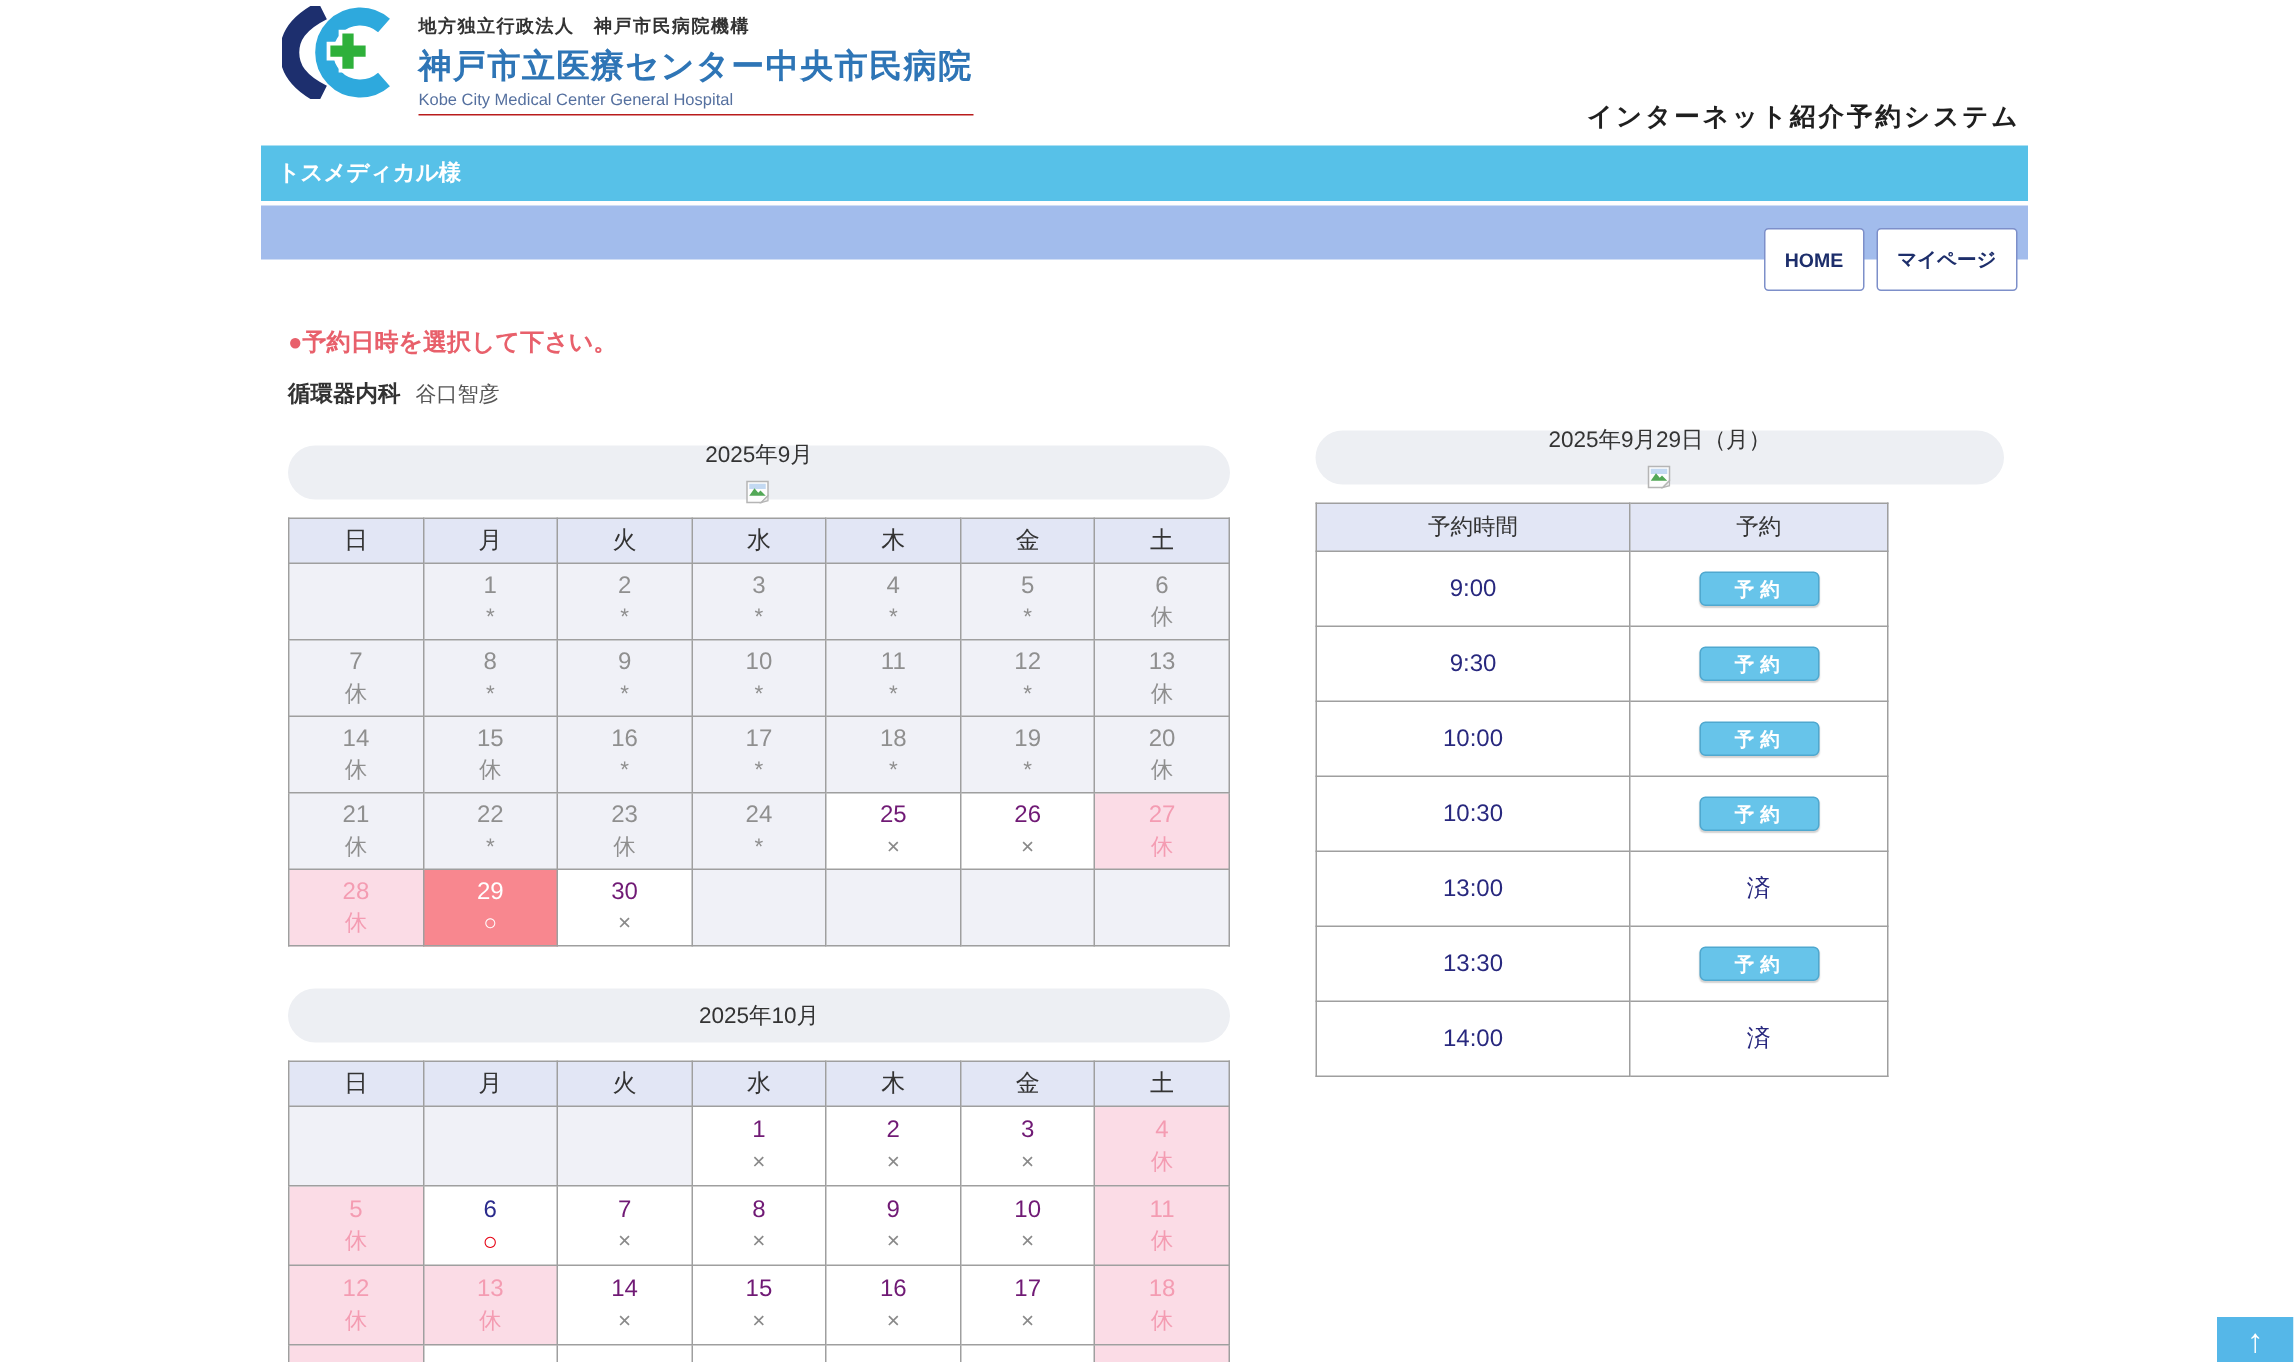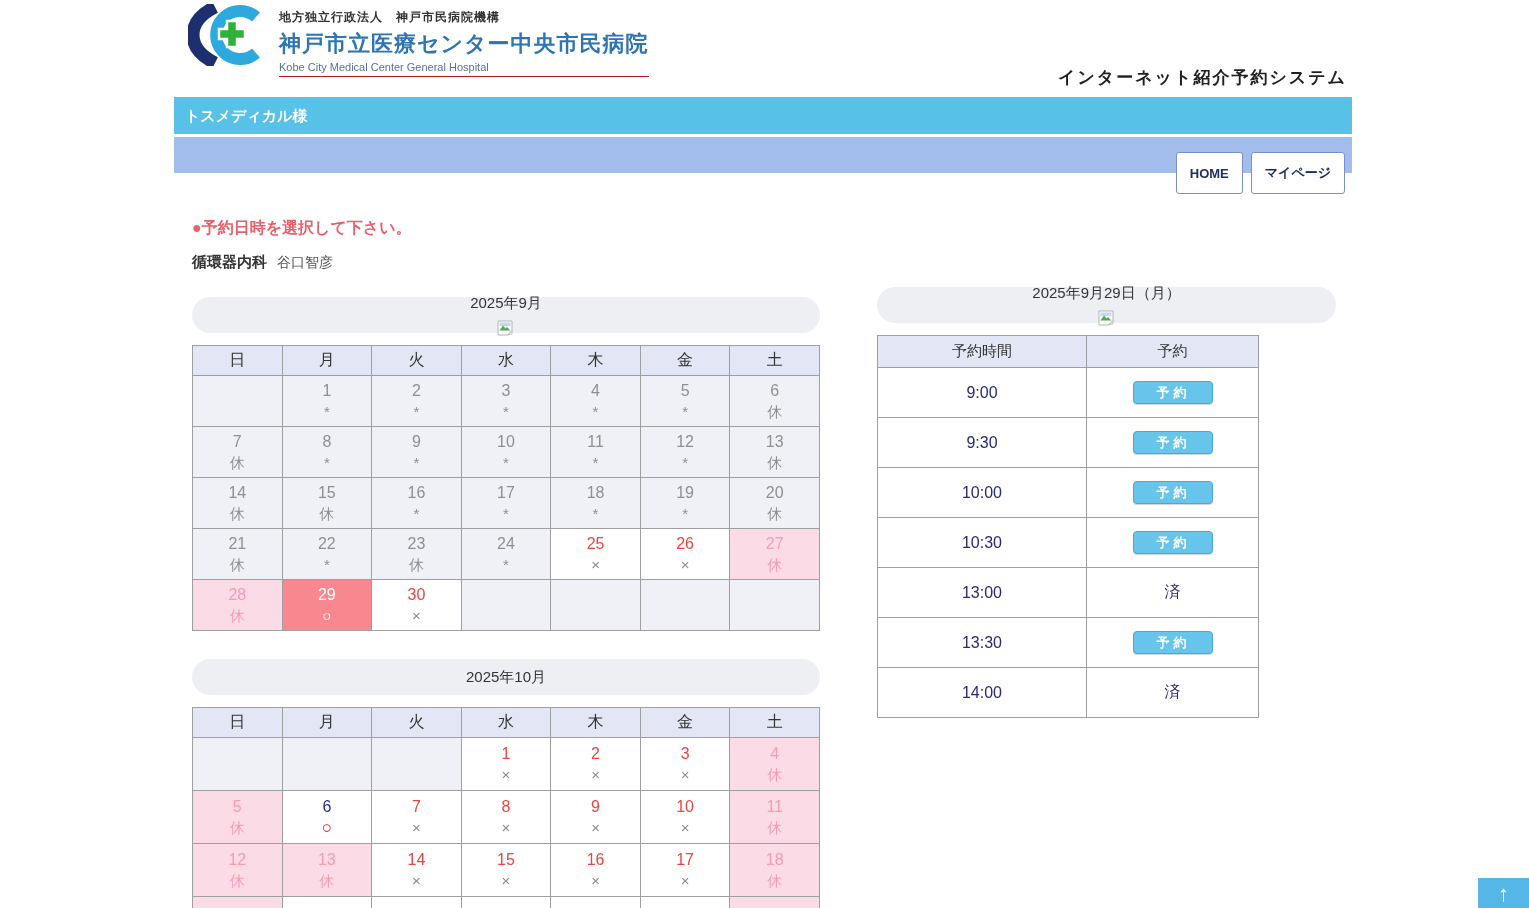--- a/index.html
+++ b/index.html
@@ -42,21 +42,21 @@
   .cal-table th{height:27px;background:#e2e6f5;border:1px solid #9f9f9f;font-size:16px;font-weight:400;color:#333;}
   .cal-table td{height:50px;border:1px solid #9f9f9f;text-align:center;vertical-align:middle;padding:0;}
   .cal-oct td{height:52px;}
   .d{display:block;font-size:16px;line-height:21px;color:#8f8f8f;}
   .m{display:block;font-size:15px;line-height:21px;color:#8f8f8f;}
   td.s-e,td.s-na{background:#f0f1f7;}
   td.s-x,td.s-open,td.s-pw{background:#fff;}
   td.s-pink,td.s-pp{background:#fbdce6;}
   td.s-sel{background:#f8878f;cursor:pointer;}
   td.s-open{cursor:pointer;}
-  td.s-x .d{color:#ef4444;}
+  td.s-x .d{color:#701a75;}
   td.s-x .m{color:#8a8a8a;}
   td.s-pink .d,td.s-pink .m{color:#f49cb2;}
   td.s-sel .d,td.s-sel .m{color:#fff;}
   td.s-open .d{color:#2b2b8c;}
   td.s-open .m{color:#e60012;font-weight:bold;font-size:17px;}
 
   
   .slot-table{border-collapse:collapse;table-layout:fixed;width:382px;}
   .slot-table th{height:29px;background:#e2e6f5;border:1px solid #9f9f9f;font-size:15px;font-weight:400;color:#333;}
   .slot-table td{border:1px solid #9f9f9f;height:47px;text-align:center;vertical-align:middle;}

